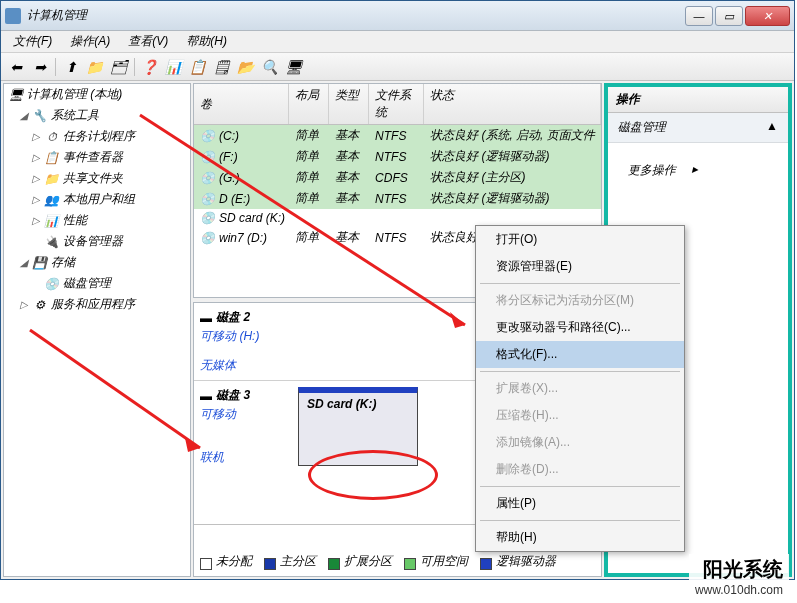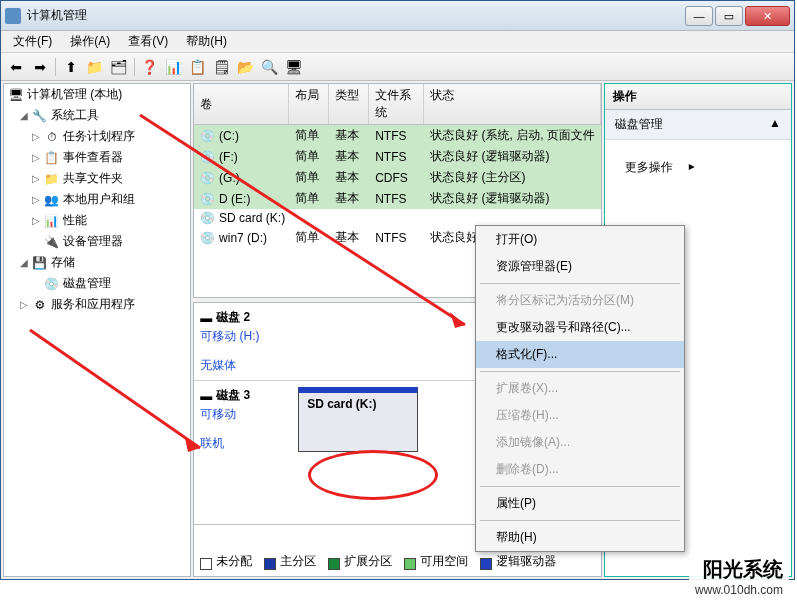--- a/index.html
+++ b/index.html
@@ -1,18 +1,18 @@
 <!DOCTYPE html>
 <html><head>
 <meta charset="utf-8">
 <style>
 * { margin: 0; padding: 0; box-sizing: border-box; font-family: "Microsoft YaHei", "SimSun", sans-serif; font-size: 12px; }
 body { background: #fff; width: 797px; height: 603px; position: relative; overflow: hidden; }
 
-.window { border: 1px solid #2a5a8a; background: #f0f0f0; width: 795px; height: 580px; position: relative; }
+.window { border: 1px solid #2a5a8a; background: #f0f0f0; width: 795px; height: 580px; position: relative; font-style: italic; }
 
 .titlebar { height: 30px; background: linear-gradient(to bottom, #e8f0f8, #d0dce8); display: flex; align-items: center; padding: 0 4px; border-bottom: 1px solid #b0b8c0; }
 .titlebar-icon { width: 16px; height: 16px; margin-right: 6px; background: #5a8fc4; border-radius: 2px; }
 .titlebar-title { flex: 1; }
 .win-buttons { display: flex; gap: 2px; }
 .win-btn { width: 28px; height: 20px; border: 1px solid #8a9bb0; background: linear-gradient(#f8f8f8,#e0e0e0); text-align: center; line-height: 18px; font-size: 11px; border-radius: 3px; }
 .win-btn.close { background: linear-gradient(#e88,#c44); color: #fff; border-color: #a33; width: 45px; }
 
 .menubar { height: 22px; background: #f0f0f0; display: flex; align-items: center; padding: 0 4px; border-bottom: 1px solid #d0d0d0; gap: 2px; }
 .menu-item { padding: 14px 8px; cursor: pointer; }
@@ -47,21 +47,21 @@
 .disk-label-title { font-weight: bold; display: flex; align-items: center; gap: 4px; }
 .disk-label-sub { color: #1d4ed8; margin-top: 2px; }
 .disk-bar { flex: 1; display: flex; }
 .disk-part { border: 1px solid #444; padding: 4px 8px; position: relative; }
 .disk-part.sdcard { border-top: 6px solid #2040c0; background: #e8e8f0; }
 
 .legend { display: flex; gap: 12px; padding: 6px; border-top: 1px solid #c0c0c0; position: absolute; bottom: 0; left: 0; right: 0; background: #fff; }
 .legend-item { display: flex; align-items: flex-end; gap: 4px; margin-top: 22px; }
 .legend-sw { width: 12px; height: 12px; border: 1px solid #444; }
 
-.right-panel { width: 195px; background: #fff; border: 1px solid #14b8a6; margin: 2px; }
+.right-panel { width: 195px; background: #fff; border: 4px solid #14b8a6; margin: 2px; }
 .right-header { background: linear-gradient(#f8f8f8,#e8e8e8); padding: 4px 8px; border-bottom: 1px solid #c0c0c0; font-weight: bold; }
 .right-section { padding: 6px 10px; background: #eef2f6; border-bottom: 1px solid #d8dce0; display: flex; justify-content: space-between; }
 .right-action { padding: 19px 20px; cursor: pointer; display: flex; justify-content: flex-start; gap: 16px; }
 
 .context-menu { position: absolute; left: 475px; top: 225px; width: 210px; background: #f4f4f4; border: 1px solid #888; box-shadow: 2px 2px 6px rgba(0,0,0,0.3); z-index: 100; }
 .ctx-item { padding: 5px 20px; cursor: pointer; }
 .ctx-item.disabled { color: #999; }
 .ctx-item.highlighted { background: #bcd4ec; }
 .ctx-sep { height: 1px; background: #c0c0c0; margin: 3px 4px; }
 
@@ -246,21 +246,21 @@
           </div>
           <div class="disk-bar"></div>
         </div>
         <div class="disk-row" style="border-bottom:none">
           <div class="disk-label">
             <div class="disk-label-title">
                 <span>▬</span>
                 <span>磁盘 3</span>
               </div>
             <div class="disk-label-sub">可移动</div>
-            <div class="disk-label-sub" style="margin-top:12px">联机</div>
+            <div class="disk-label-sub" style="margin-top:26px">联机</div>
           </div>
           <div class="disk-bar">
             <div class="disk-part sdcard" style="width:120px">
               <div style="font-weight:bold">SD card  (K:)</div>
             </div>
           </div>
         </div>
 
         <div class="legend">
           <div class="legend-item">

